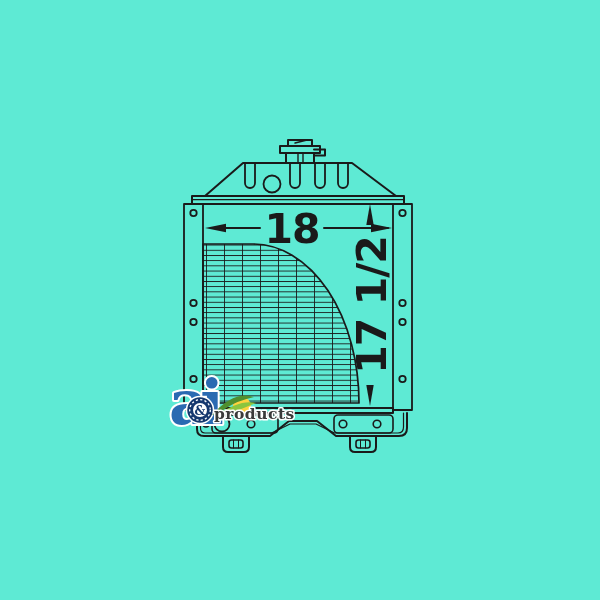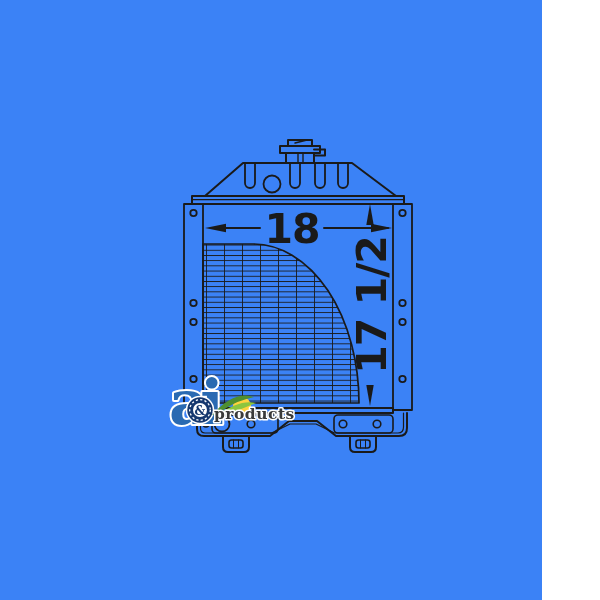--- a/index.html
+++ b/index.html
@@ -6,23 +6,23 @@
     margin: 0;
     padding: 0;
     width: 600px;
     height: 600px;
     background: #ffffff;
     overflow: hidden;
     font-family: "DejaVu Sans", sans-serif;
   }
   .stage {
     position: relative;
-    width: 542px;
+    width: 600px;
     height: 600px;
-    background: #3b82f6;
+    background: #5eead4;
   }
   svg { display: block; }
   .ink {
     stroke: #1a1a1a;
     fill: none;
     stroke-linecap: round;
     stroke-linejoin: round;
   }
   .dim-text {
     font-family: "DejaVu Sans", sans-serif;

